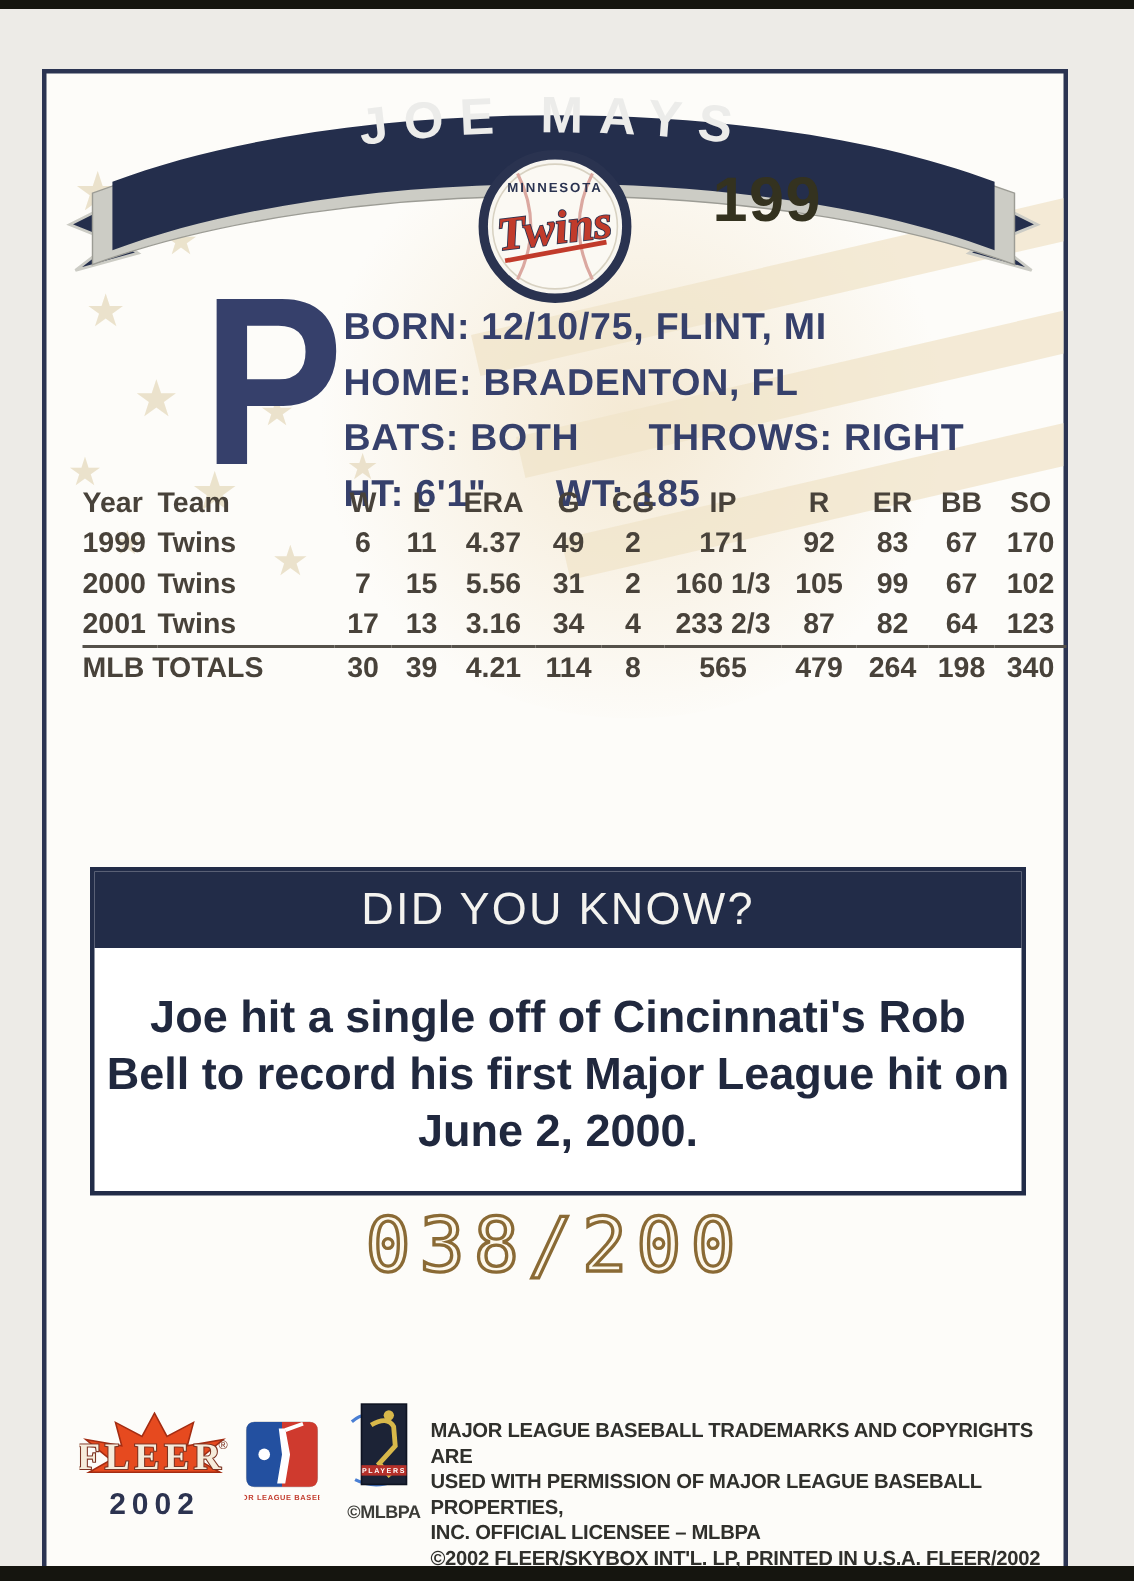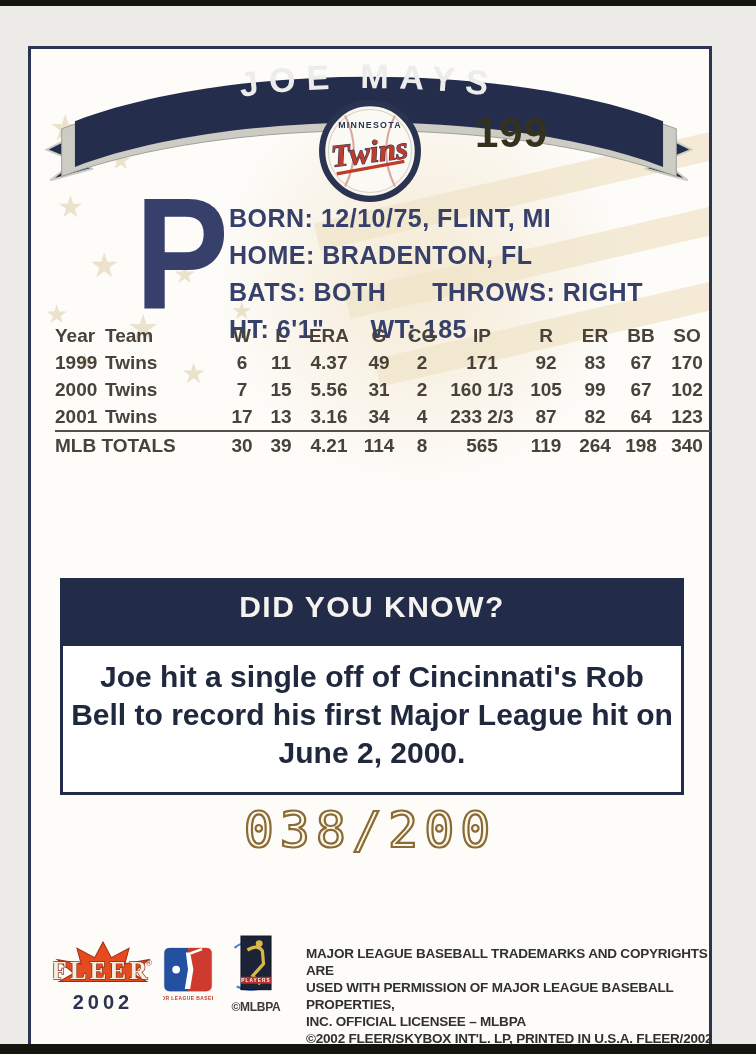--- a/index.html
+++ b/index.html
@@ -42,36 +42,36 @@
 
   table.stats { position:absolute; left:24px; top:273px; width:656px; border-collapse:collapse;
     font-size:19px; font-weight:bold; color:#48423a; }
   table.stats th, table.stats td { padding:2.5px 0; font-weight:bold; }
   .cl { text-align:left;margin-left:24px; }
   .cc { text-align:center; }
   tr.totals td { border-top:2.5px solid #55514a; }
 
   .dyk { position:absolute; left:29px; top:529px; width:624px; background:#ffffff;
     border:3px solid #222c48; }
-  .dyk-header { background:#222c48; color:#f4f3ef; text-align:center; font-weight:bold;
-    font-size:30px; letter-spacing:1.5px; padding:9px 0 22px; margin-bottom:0; }
+  .dyk-header { background:#222c48; color:#f4f3ef; text-align:center; font-weight:normal;
+    font-size:30px; letter-spacing:1.5px; padding:9px 0 8px; margin-bottom:16px; }
   .dyk-body { color:#20283e; font-weight:bold; font-size:30px; line-height:38px;
     text-align:center; padding:12px 8px 20px; }
 
   .serial { position:absolute; left:0; right:0; top:752px; text-align:center;
     font-family:"DejaVu Sans Mono", monospace; font-size:50px; font-weight:normal;
     letter-spacing:6px; color:#fdf8ec; -webkit-text-stroke:2.2px #8a6a35; }
 
   .footer { position:absolute; left:0; right:0; top:884px; height:130px; }
   .fleer { position:absolute; left:20px; top:8px; width:104px; text-align:center; }
   .fleer-year { font-size:20px; font-weight:bold; color:#2c3350; letter-spacing:4px; margin-top:-6px; }
   .mlb { position:absolute; left:130px; top:14px; width:54px; text-align:center; }
   .mlbpa { position:absolute; left:198px; top:2px; width:54px; text-align:center; }
   .mlbpa-caption { font-size:12px; font-weight:bold; color:#3c3c38; margin-top:1px; letter-spacing:-0.3px; }
-  .copyright { position:absolute; left:275px; top:12px; width:420px; font-size:13.5px;
+  .copyright { position:absolute; left:256px; top:12px; width:420px; font-size:13.5px;
     font-weight:bold; color:#30302c; line-height:17px; letter-spacing:-0.2px; }
 </style>
 </head>
 <body>
 
 <div class="bar-top"></div>
 <div class="bar-bottom"></div>
 
 <div class="card">
 
@@ -208,21 +208,21 @@
         <td class="cc">123</td>
       </tr>
       <tr class="totals">
         <td class="cl" colspan="2">MLB TOTALS</td>
         <td class="cc">30</td>
         <td class="cc">39</td>
         <td class="cc">4.21</td>
         <td class="cc">114</td>
         <td class="cc">8</td>
         <td class="cc">565</td>
-        <td class="cc">119</td>
+        <td class="cc">479</td>
         <td class="cc">264</td>
         <td class="cc">198</td>
         <td class="cc">340</td>
       </tr>
     </tbody>
   </table>
 
   <div class="dyk">
     <div class="dyk-header">DID YOU KNOW?</div>
     <div class="dyk-body">Joe hit a single off of Cincinnati's Rob Bell to record his first Major League hit on June 2, 2000.</div>

